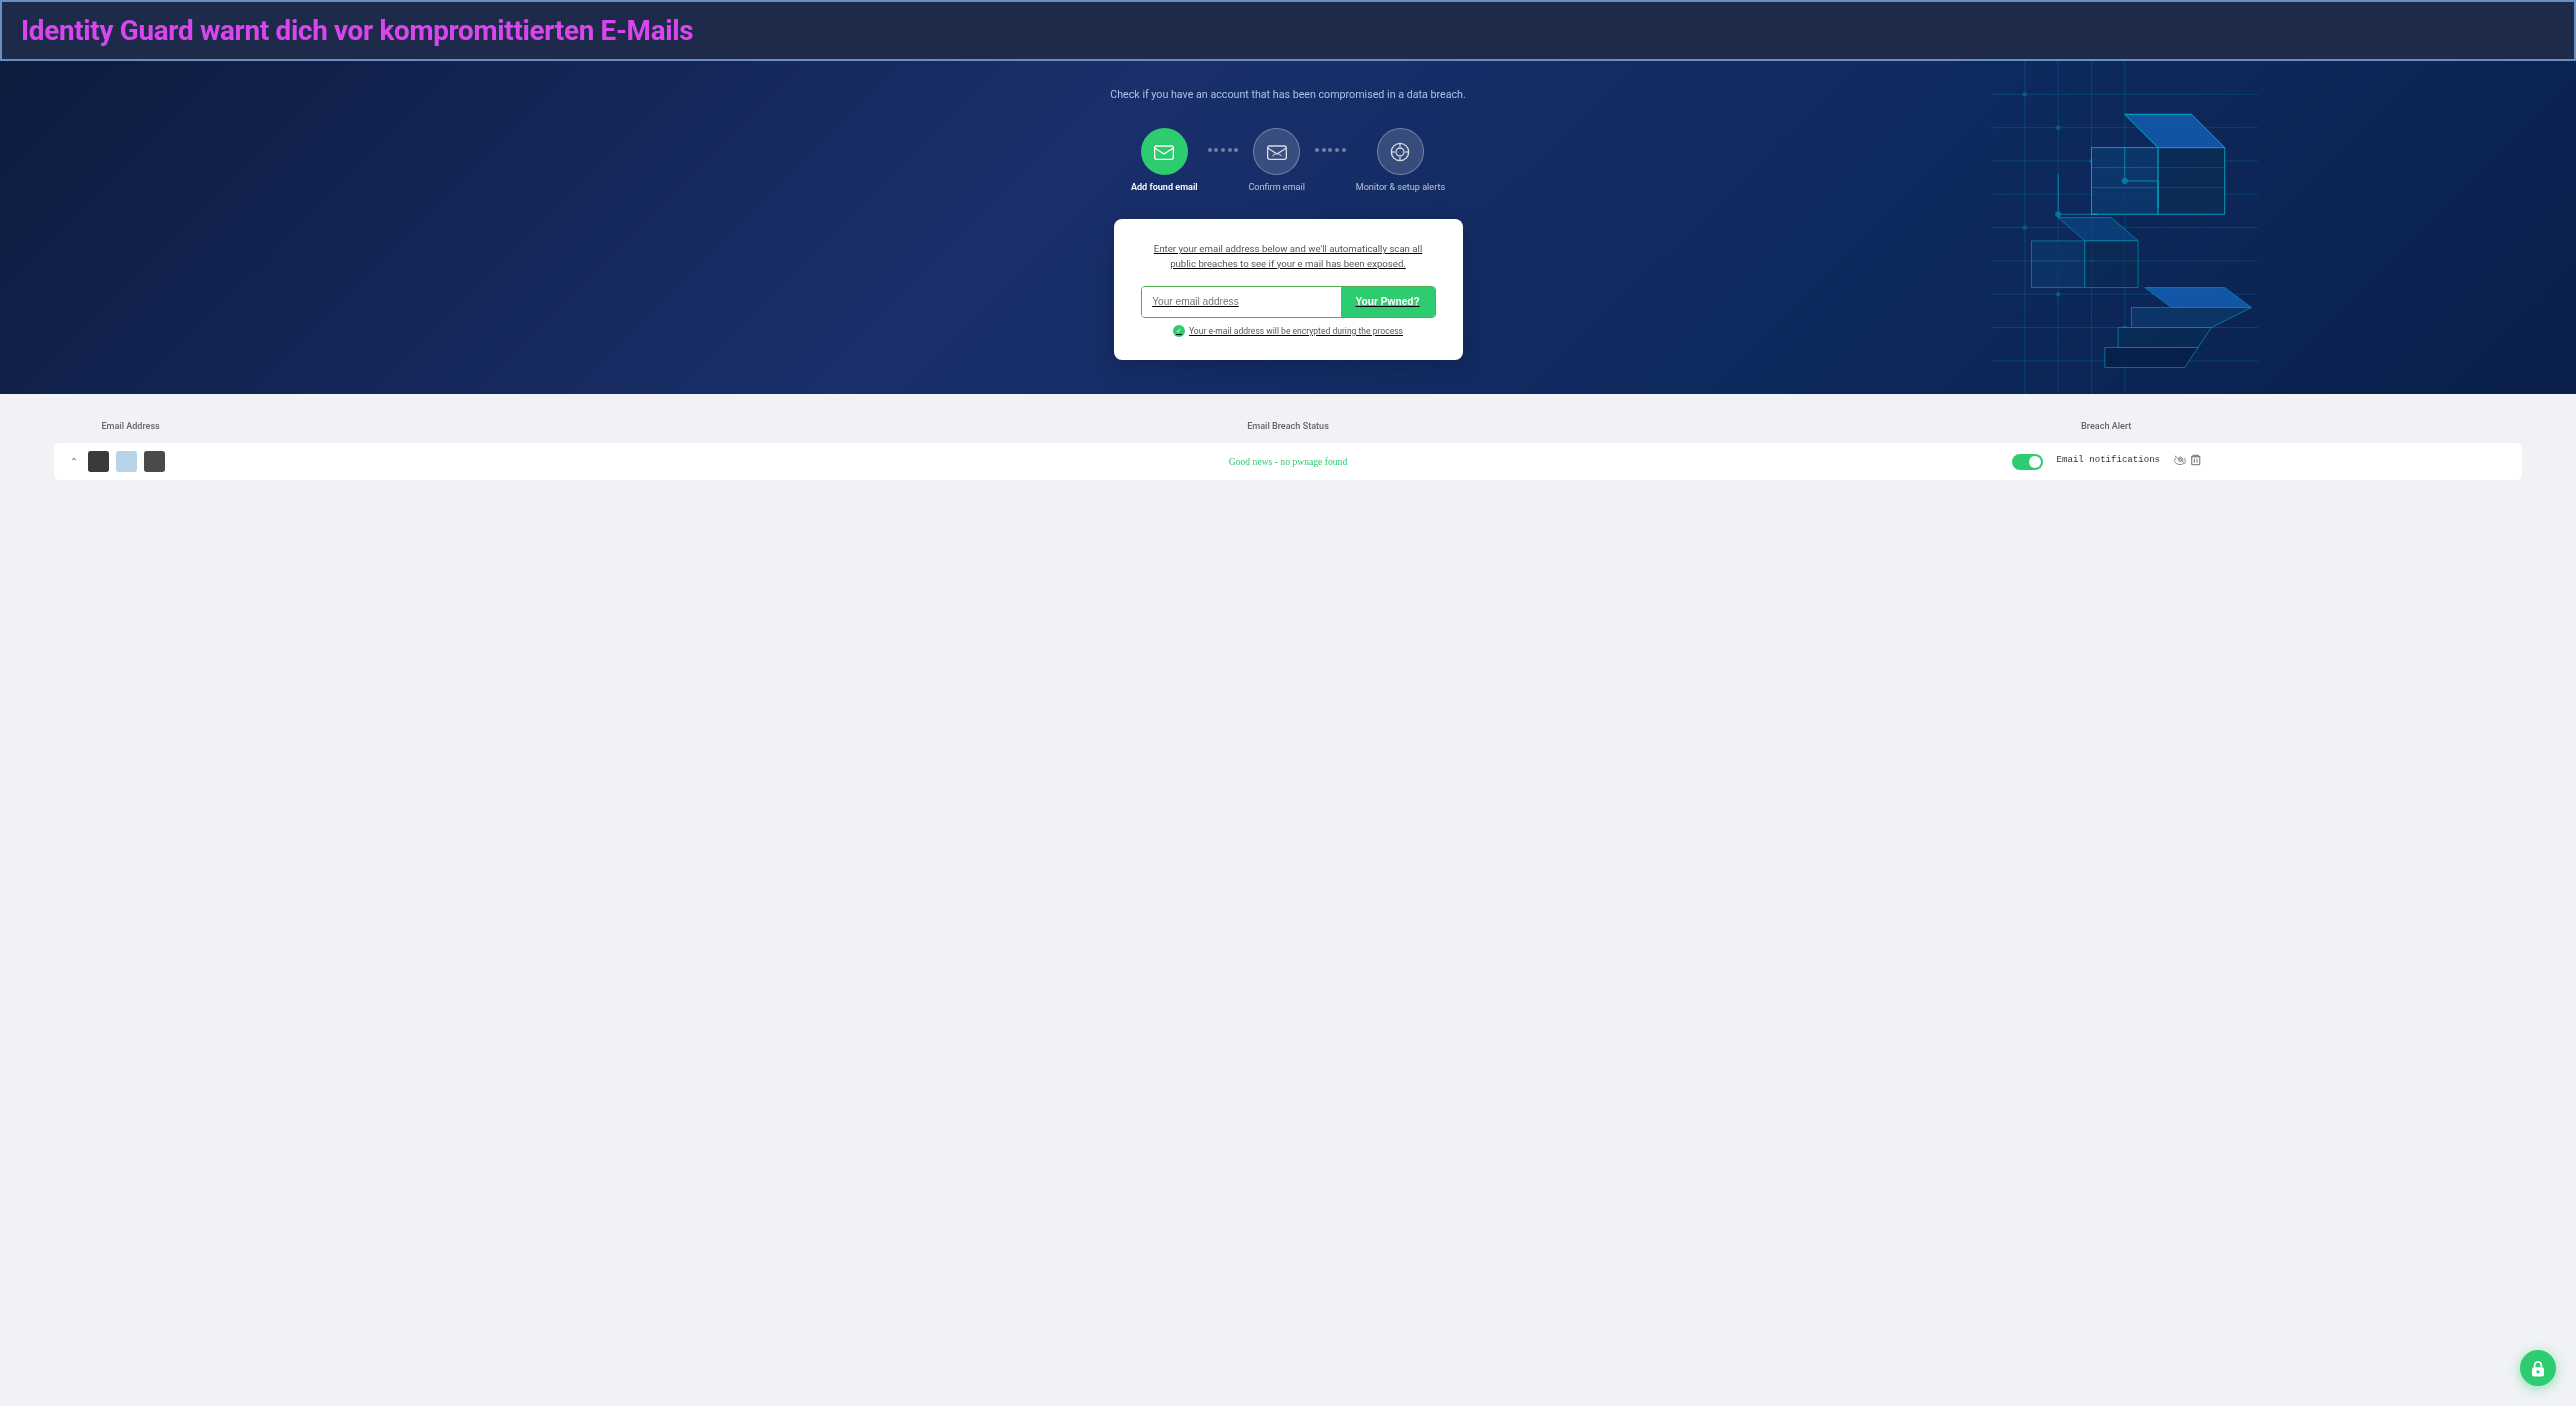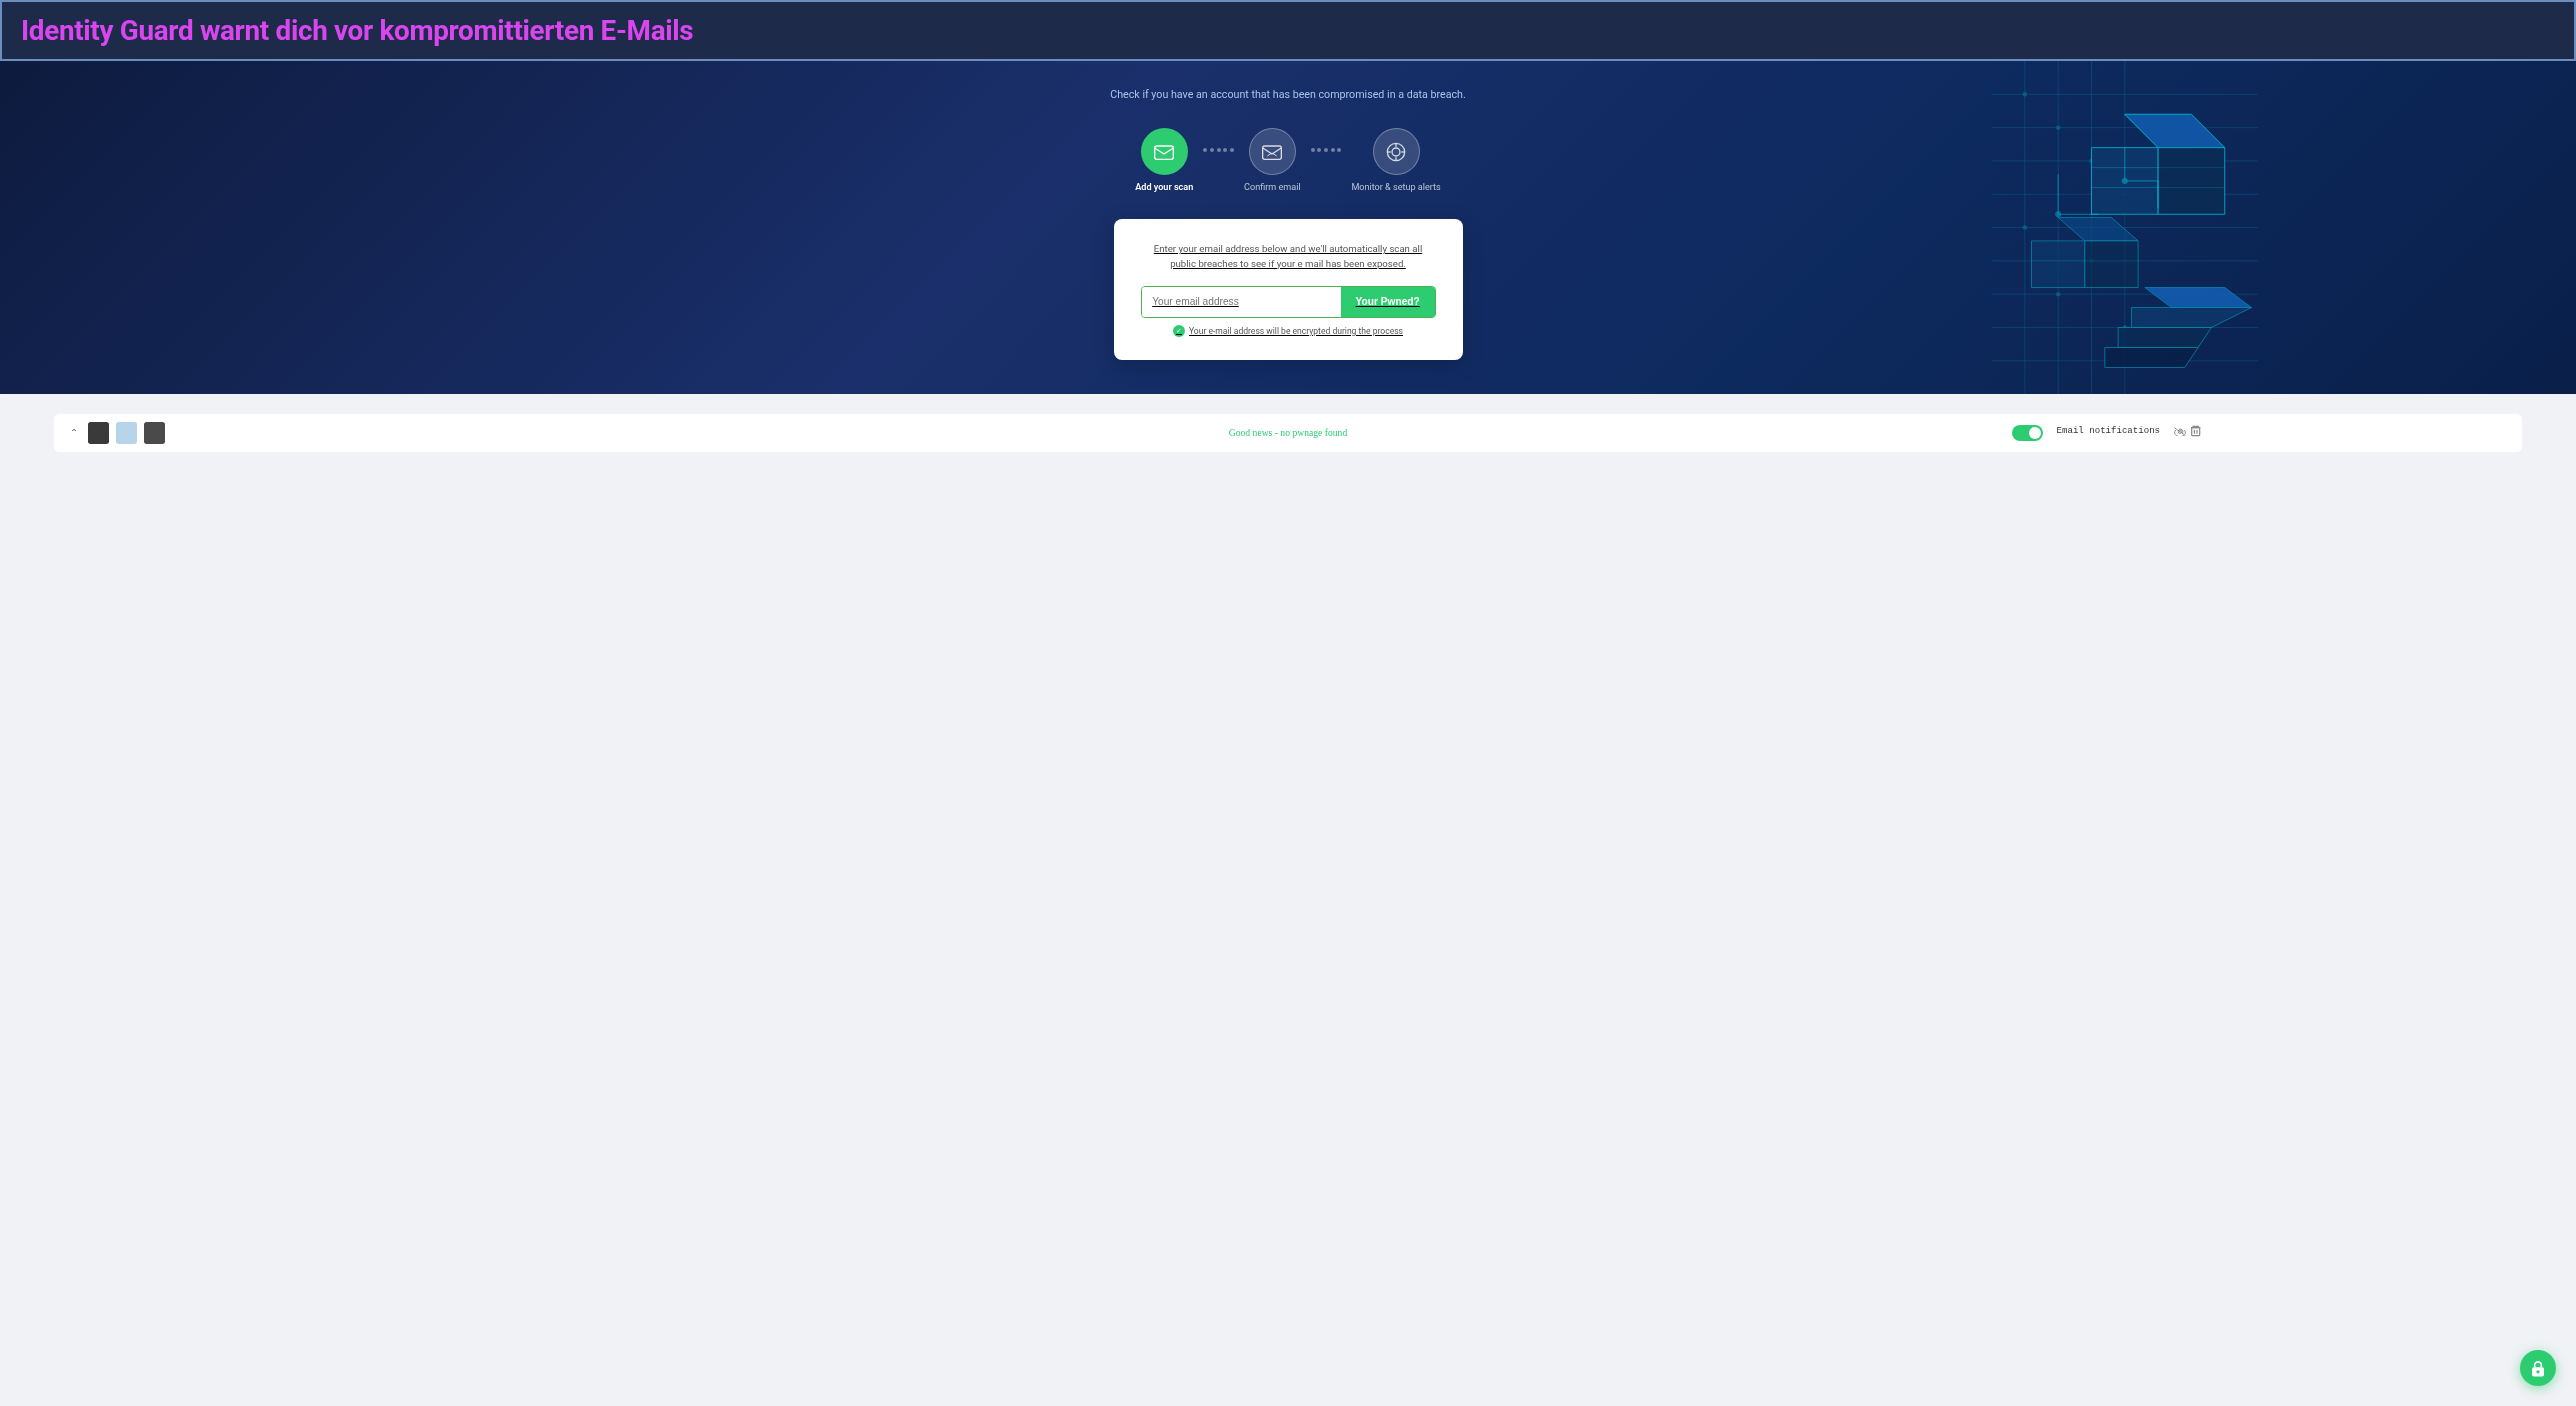--- a/index.html
+++ b/index.html
@@ -431,21 +431,21 @@
 
     <div class="steps-container">
 
       <div class="step">
         <div class="step-circle active">
           <svg width="20" height="16" viewBox="0 0 30 24" fill="white">
             <rect x="1" y="3" width="28" height="20" rx="3" fill="none" stroke="white" stroke-width="2"></rect>
             <polyline points="1,6 15,15 29,6" fill="none" stroke="white" stroke-width="2"></polyline>
           </svg>
         </div>
-        <span class="step-label">Add your scan</span>
+        <span class="step-label">Add found email</span>
       </div>
 
       <div class="step-dots">
         <span></span>
           <span></span>
           <span></span>
           <span></span>
           <span></span>
       </div>
 
@@ -494,20 +494,25 @@
 
       <div class="security-note">
         <div class="security-icon">✓</div>
         <span>Your e-mail address will be encrypted during the process</span>
       </div>
     </div>
   </div>
 </div>
 
 <div class="table-section">
+  <div class="table-header">
+    <div class="table-header-cell" style="padding-left:34px;">Email Address</div>
+    <div class="table-header-cell" style="text-align:center;">Email Breach Status</div>
+    <div class="table-header-cell" style="text-align:center;">Breach Alert</div>
+  </div>
 
   <div class="table-row">
 
     <div class="table-cell">
       <button class="chevron-btn">⌃</button>
       <div class="avatar-dark"></div>
       <div class="avatar-light"></div>
       <div class="avatar-dark2"></div>
     </div>
 

